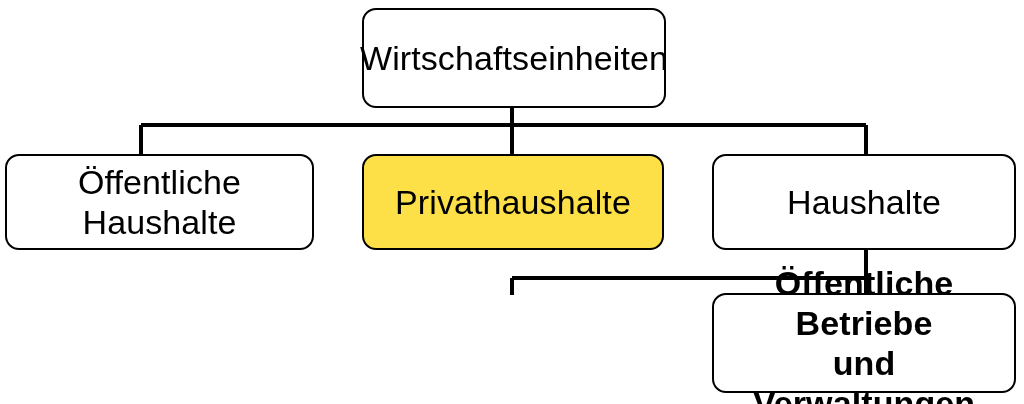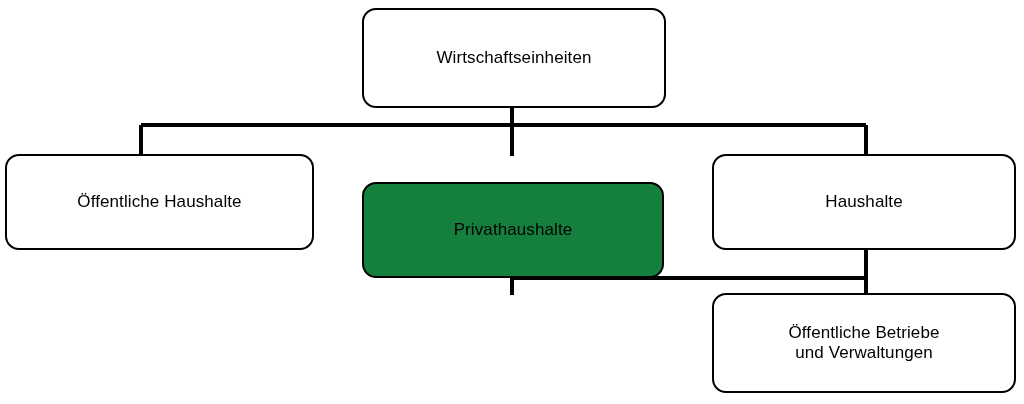--- a/index.html
+++ b/index.html
@@ -26,42 +26,42 @@
     position: absolute;
     box-sizing: border-box;
     border: 2.4px solid #000000;
     border-radius: 14px;
     background: #ffffff;
     display: flex;
     align-items: center;
     justify-content: center;
     text-align: center;
     color: #000000;
-    font-size: 17px;
+    font-size: 34px;
     line-height: 1.18;
     letter-spacing: 0.1px;
     z-index: 2;
   }
   .node-label {
     display: block;
     padding: 0 10px;
     white-space: pre-line;
   }
 
   
   #node-root      { left: 362px; top: 8px;   width: 304px; height: 100px; }
 
   
   #node-oeff-haus { left: 5px;   top: 154px; width: 309px; height: 96px; }
-  #node-privat    { left: 362px; top: 154px; width: 302px; height: 96px; background: #15803d; margin-top: 28px; }
+  #node-privat    { left: 362px; top: 154px; width: 302px; height: 96px; background: #fde047; }
   #node-betriebe  { left: 712px; top: 154px; width: 304px; height: 96px; }
 
   
   #node-untern    { left: 362px; top: 293px; width: 304px; height: 100px; }
-  #node-oeff-betr { left: 712px; top: 293px; width: 304px; height: 100px; }
+  #node-oeff-betr { left: 712px; top: 293px; width: 304px; height: 100px; font-weight: bold; }
 </style>
 </head>
 <body>
 
 <div id="diagram-canvas">
 
   <svg class="edge-layer" viewBox="0 0 1024 404" width="1024" height="404" aria-hidden="true">
     <g fill="none" stroke="#000000" stroke-width="4" stroke-linecap="butt">
 
       <path d="M 512 108 L 512 125"></path>

